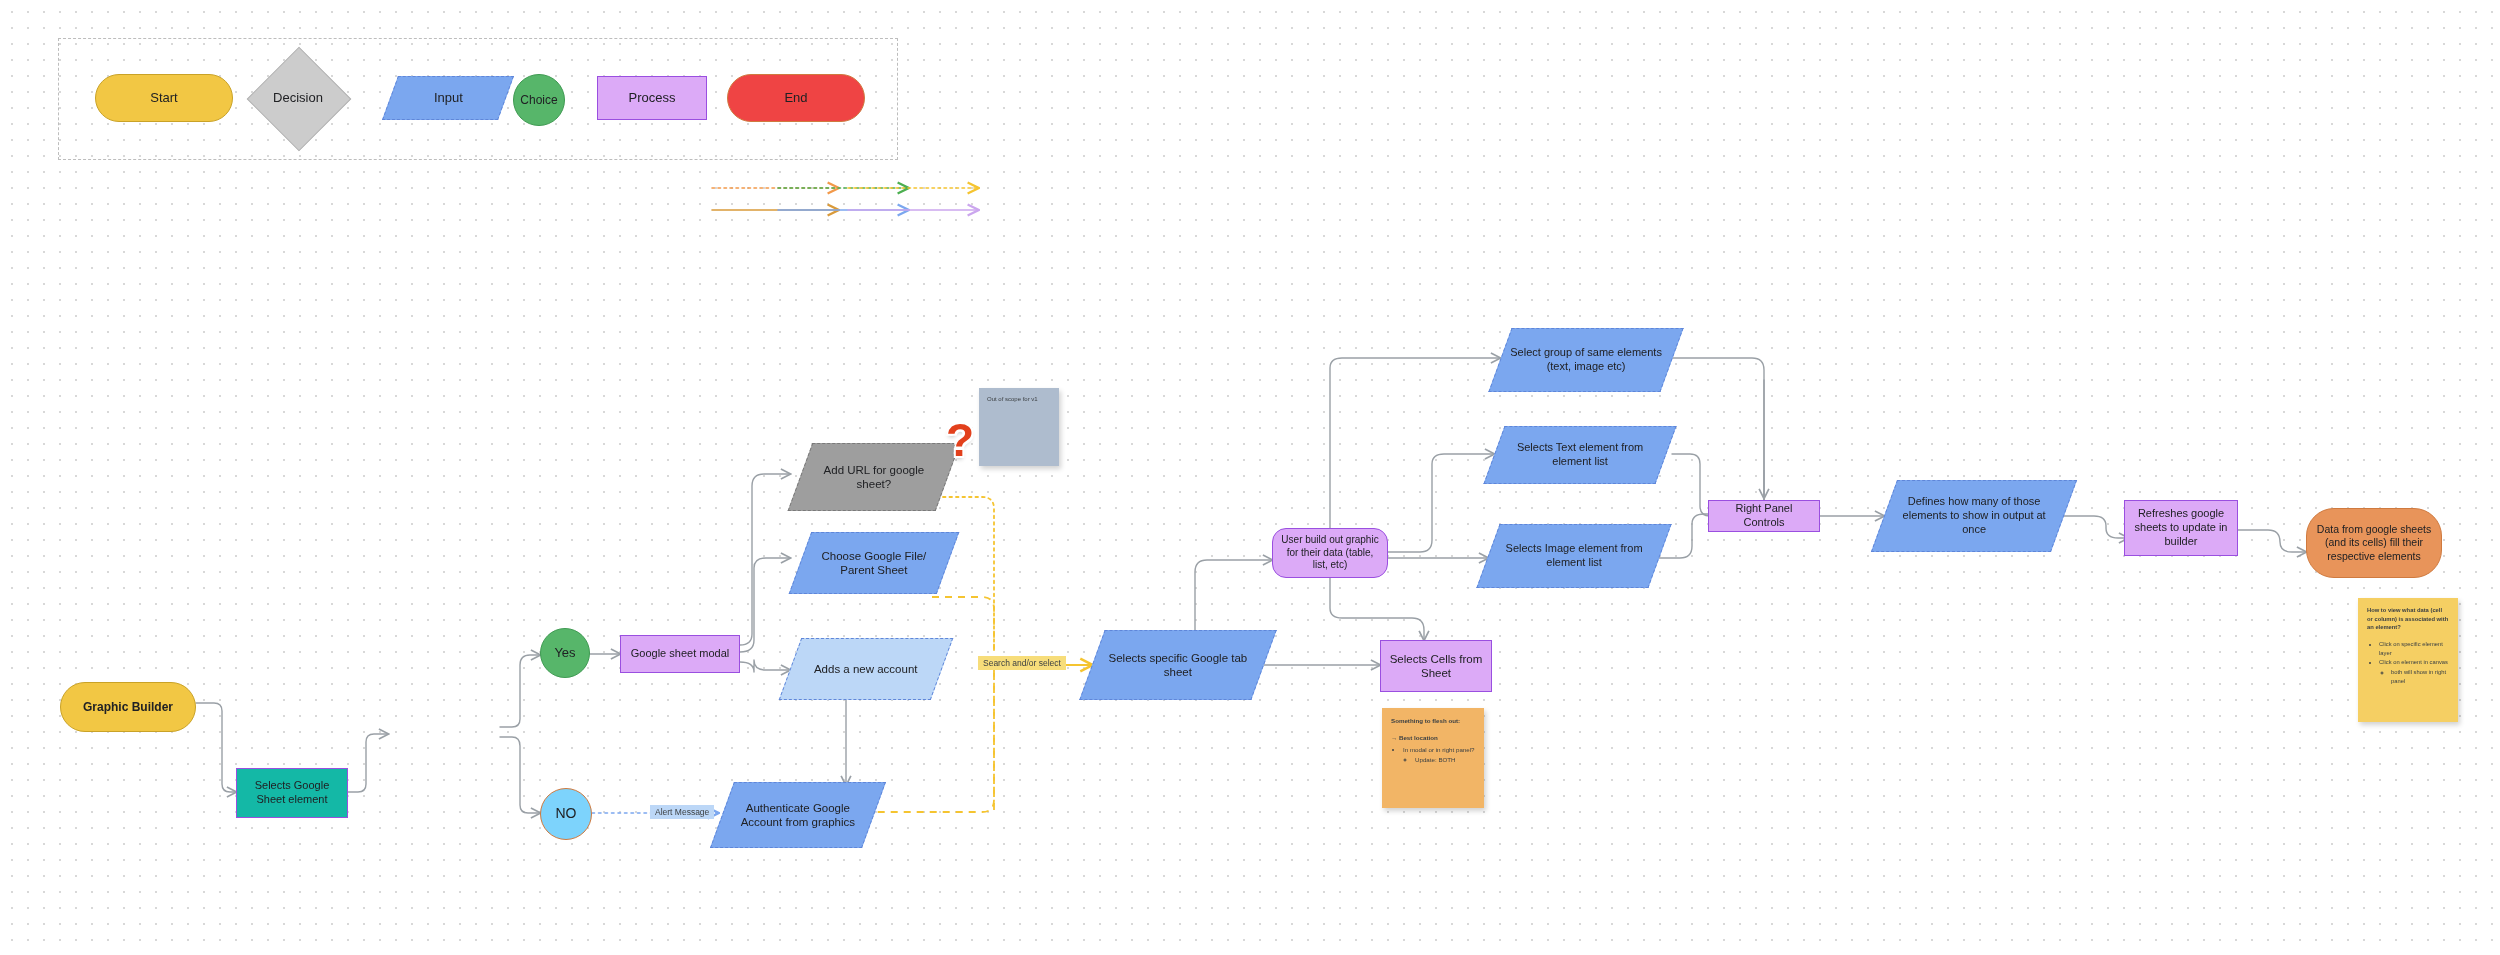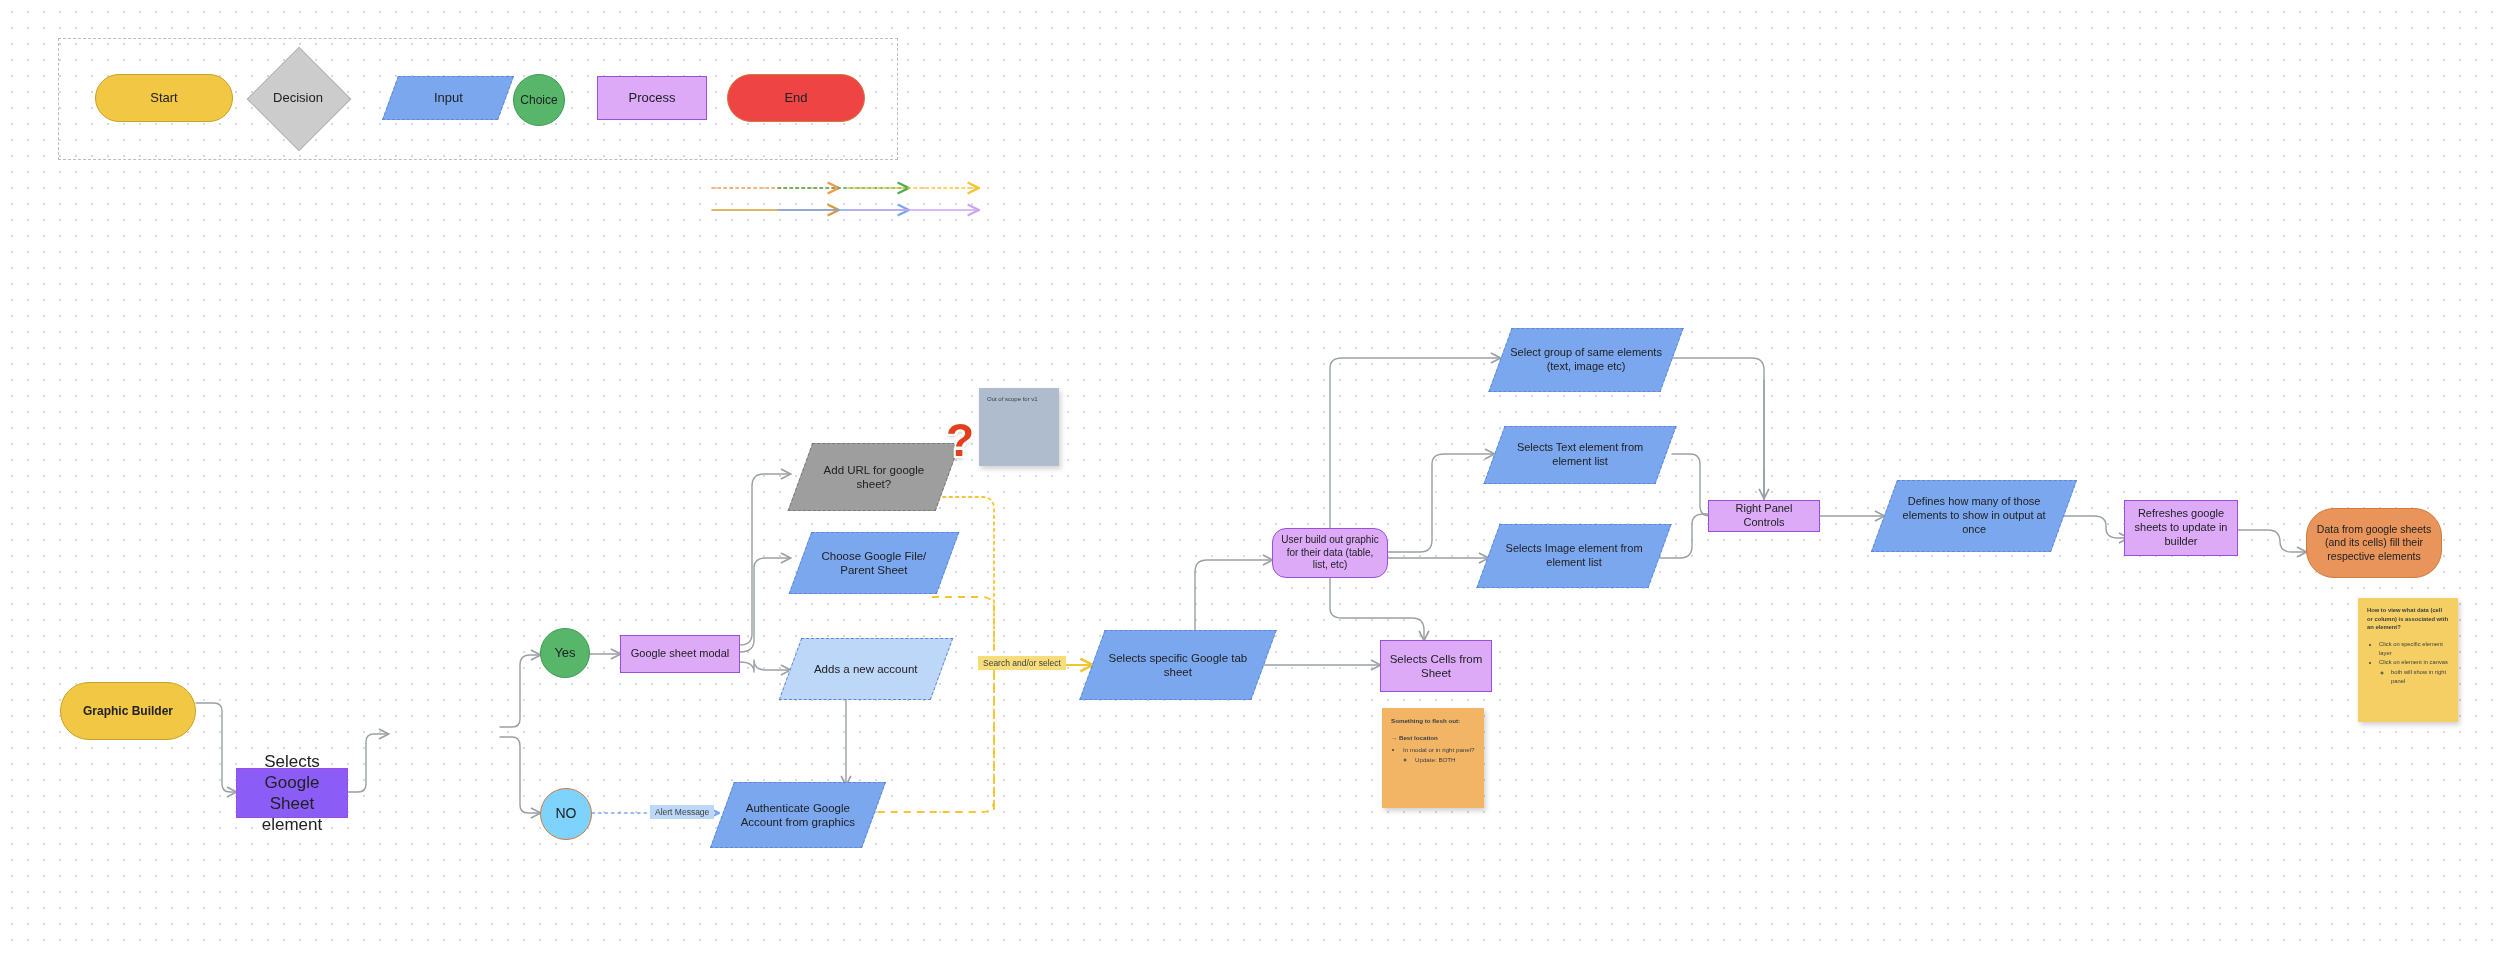--- a/index.html
+++ b/index.html
@@ -184,25 +184,25 @@
   </div>
 
   <div class="node rect" style="left:597px;top:76px;width:110px;height:44px;background:#dcaaf7;font-size:13px;">
     <span class="lbl">Process</span>
   </div>
 
   <div class="node rounded" style="left:727px;top:74px;width:138px;height:48px;background:#ef4444;border-color:#cf7a3f;font-size:13px;">
     <span class="lbl">End</span>
   </div>
 
-  <div class="node rounded" style="left:60px;top:682px;width:136px;height:58px;background:#f2c744;font-size:12px;font-weight:bold;">
+  <div class="node rounded" style="left:60px;top:682px;width:136px;height:50px;background:#f2c744;font-size:12px;font-weight:bold;">
     <span class="lbl">Graphic Builder</span>
   </div>
 
-  <div class="node rect" style="left:236px;top:768px;width:112px;height:50px;background:#8b5cf6;font-size:17px;">
+  <div class="node rect" style="left:236px;top:768px;width:112px;height:50px;background:#14b8a6;font-size:11px;">
     <span class="lbl">Selects Google Sheet element</span>
   </div>
 
 
   <div class="node circle" style="left:540px;top:628px;width:50px;height:50px;background:#57b66a;border:1.5px solid #3f9a52;font-size:13px;">
     <span class="lbl">Yes</span>
   </div>
 
   <div class="node circle" style="left:540px;top:788px;width:52px;height:52px;background:#7dd3fc;border:1.5px solid #cf7a3f;font-size:14px;">
     <span class="lbl">NO</span>

